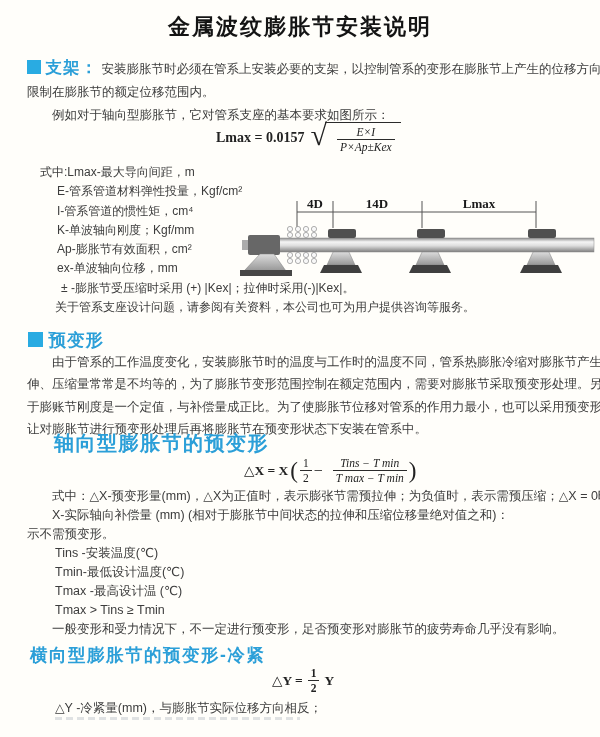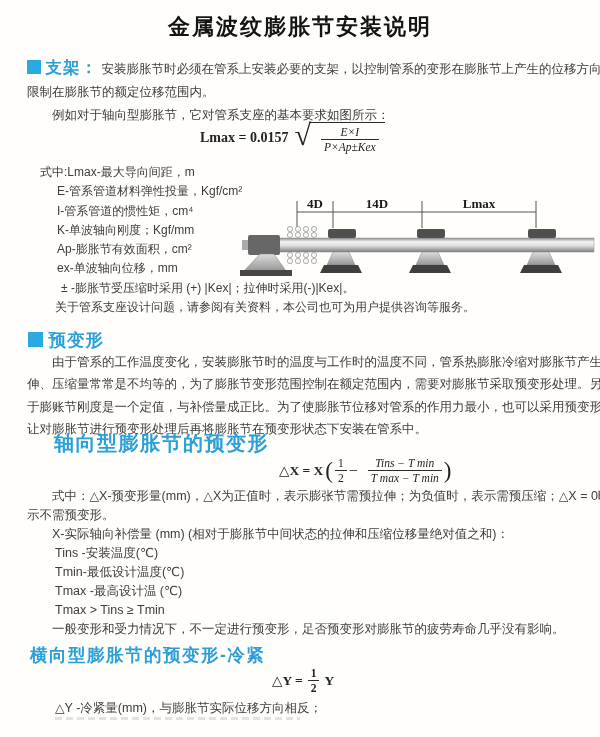--- a/index.html
+++ b/index.html
@@ -12,21 +12,21 @@
     position:absolute;top:12px;left:0;width:100%;text-align:center;
     font-size:22px;font-weight:bold;color:#141414;letter-spacing:2px;
   }
   
   .sec-support{position:absolute;top:56px;left:27px;width:556px;font-size:12.5px;line-height:23px;font-weight:500;}
   .sq{display:inline-block;width:14px;height:14px;background:#29abe2;vertical-align:-1px;margin-right:1px;}
   .sq2{width:15px;height:15px;}
   .h1blue{color:#2b9fd8;font-weight:bold;font-size:16.5px;letter-spacing:1px;}
   .indent{text-indent:2em;}
   
-  .f1{position:absolute;top:122px;left:200px;display:flex;align-items:center;gap:6px;
+  .f1{position:absolute;top:122px;left:216px;display:flex;align-items:center;gap:6px;
       font-family:"Liberation Serif","DejaVu Serif",serif;color:#222;}
   .f1 .lhs{font-weight:bold;font-size:14px;}
   .sqrt{display:inline-flex;align-items:flex-start;}
   .sqrt-sym{font-size:30px;line-height:26px;font-weight:bold;margin-right:-2px;}
   .sqrt-body{border-top:1.6px solid #2b2b2b;padding:2px 6px 0 4px;}
   .frac{display:inline-block;vertical-align:middle;text-align:center;font-size:11.5px;line-height:1.25;}
   .frac .num{display:block;border-bottom:1px solid #2b2b2b;padding:0 3px;}
   .frac .den{display:block;padding:0 3px;}
   .it{font-style:italic;margin-left:8px;}
   
@@ -37,21 +37,21 @@
   
   .diagram{position:absolute;left:240px;top:192px;}
   
   .sec-pre-h{position:absolute;top:328px;left:28px;}
   .h2blue{color:#2b9fd8;font-weight:bold;font-size:17.5px;letter-spacing:1px;}
   .pre-para{position:absolute;top:351px;left:27px;width:556px;font-size:12.5px;line-height:22.4px;font-weight:500;}
   
   .h-axial{position:absolute;top:430px;left:54px;font-size:20px;font-weight:bold;color:#2b9fd8;letter-spacing:1.5px;}
   .f2{position:absolute;top:456px;left:244px;display:flex;align-items:center;gap:2px;
       font-family:"Liberation Serif","DejaVu Serif",serif;color:#222;}
-  .f2 .lhs{font-weight:bold;font-size:13.5px;margin-left:35px;}
+  .f2 .lhs{font-weight:bold;font-size:13.5px;}
   .bigparen{font-size:23px;font-weight:400;line-height:1;}
   .ax-lines{position:absolute;top:487px;left:27px;width:560px;font-size:12.5px;line-height:19px;font-weight:500;}
   .ind-t{margin-left:28px;}
   
   .h-trans{position:absolute;top:643px;left:30px;font-size:17.5px;font-weight:bold;color:#2b9fd8;letter-spacing:1.5px;}
   .f3{position:absolute;top:666px;left:272px;display:flex;align-items:center;gap:5px;
       font-family:"Liberation Serif","DejaVu Serif",serif;color:#222;font-weight:bold;}
   .f3 .lhs,.f3 .rhs{font-size:13.5px;}
   .note-y{position:absolute;top:700px;left:55px;font-size:12.5px;font-weight:500;}
   .clip-strip{
@@ -196,22 +196,22 @@
     <span>−</span>
     <span class="frac it">
       <span class="num">Tins − T min</span>
       <span class="den">T max − T min</span>
     </span>
     <span class="bigparen">)</span>
   </div>
 
   <div class="ax-lines">
     <div class="nw indent">式中：△X-预变形量(mm)，△X为正值时，表示膨张节需预拉伸；为负值时，表示需预压缩；△X = 0时表</div>
+    <div class="nw indent">X-实际轴向补偿量 (mm) (相对于膨胀节中间状态的拉伸和压缩位移量绝对值之和)：</div>
     <div class="nw">示不需预变形。</div>
-    <div class="nw indent">X-实际轴向补偿量 (mm) (相对于膨胀节中间状态的拉伸和压缩位移量绝对值之和)：</div>
     <div class="nw ind-t">Tins -安装温度(℃)</div>
     <div class="nw ind-t">Tmin-最低设计温度(℃)</div>
     <div class="nw ind-t">Tmax -最高设计温 (℃)</div>
     <div class="nw ind-t">Tmax &gt; Tins ≥ Tmin</div>
     <div class="nw indent">一般变形和受力情况下，不一定进行预变形，足否预变形对膨胀节的疲劳寿命几乎没有影响。</div>
   </div>
 
   <div class="h-trans nw">横向型膨胀节的预变形-冷紧</div>
 
   <div class="f3">

